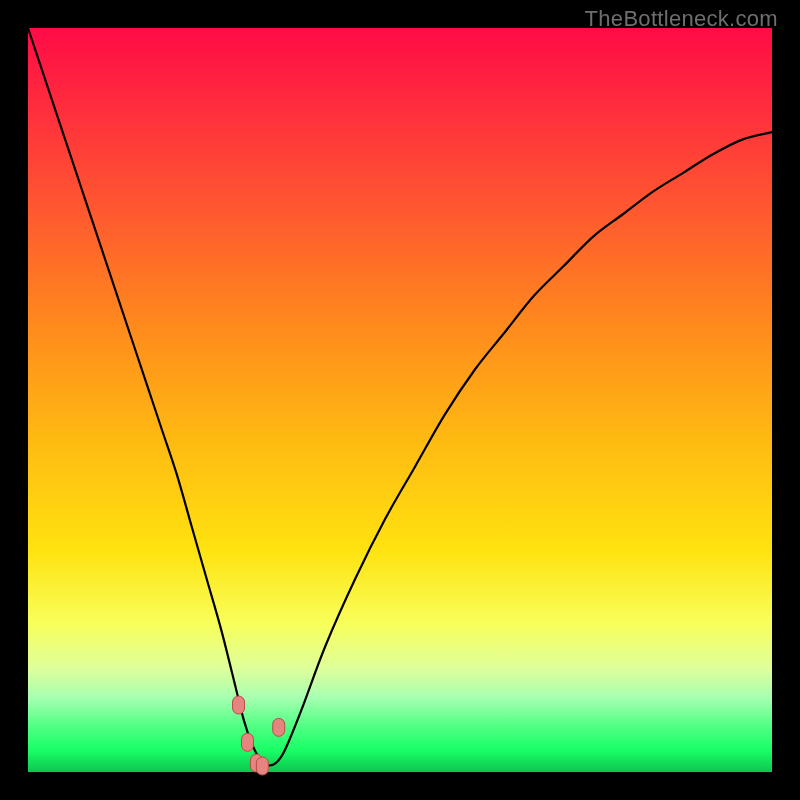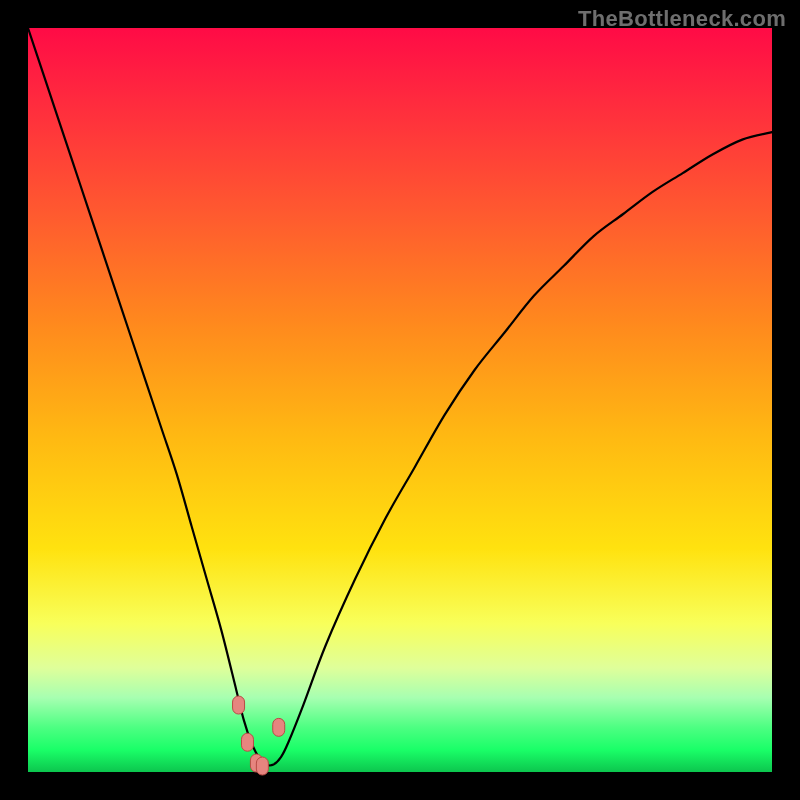--- a/index.html
+++ b/index.html
@@ -28,24 +28,24 @@
       #dfff9a 86%,
       #a7ffb1 90%,
       #4dff82 94%,
       #1aff68 97%,
       #0cc64e 100%
     );
   }
   .watermark {
     position: absolute;
     top: 6px;
-    right: 14px;
+    right: 22px;
     color: #6e6e6e;
     font-size: 22px;
-    font-weight: 700;
+    font-weight: 400;
     letter-spacing: 0.3px;
     user-select: none;
   }
   svg.plot {
     position: absolute;
     left: 0;
     top: 0;
     width: 744px;
     height: 744px;
     overflow: visible;

